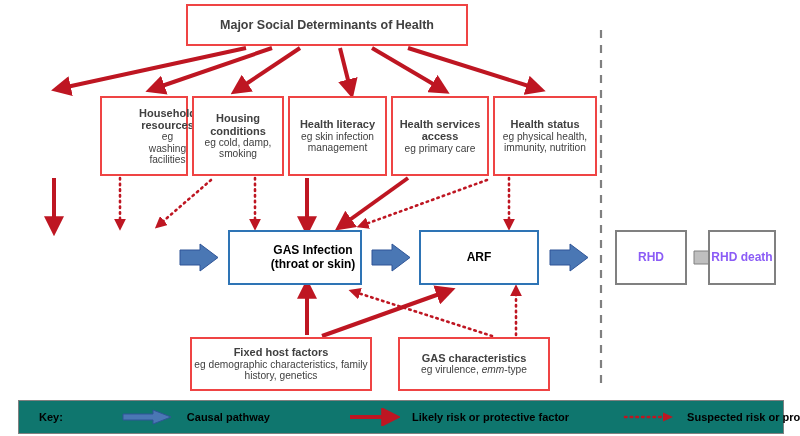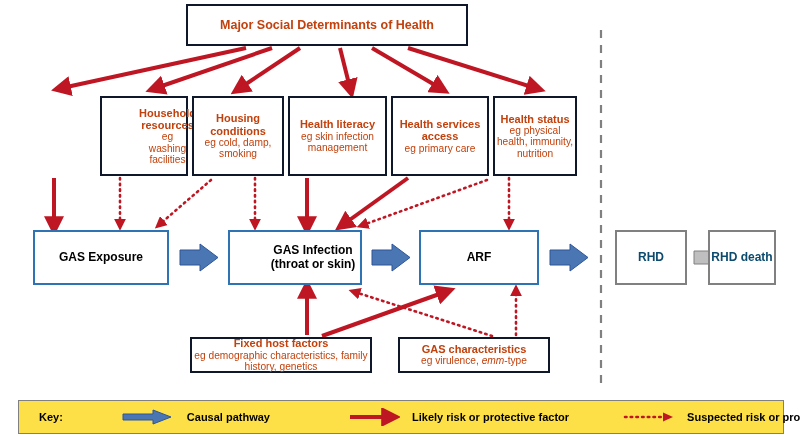--- a/index.html
+++ b/index.html
@@ -6,55 +6,55 @@
   body{font-family:"Liberation Sans","DejaVu Sans",sans-serif;}
   #stage{position:relative;width:800px;height:436px;background:#ffffff;overflow:hidden;}
   #wires{position:absolute;left:0;top:0;width:800px;height:436px;pointer-events:none;}
 
   .box{position:absolute;box-sizing:border-box;background:#ffffff;
        display:flex;flex-direction:column;align-items:center;justify-content:center;
        text-align:center;line-height:1.12;}
   .box .t{font-weight:bold;}
   .box .s{font-weight:normal;}
 
-  .blackbox{border:2px solid #0f172a;color:#c2410c;}
+  .blackbox{border:2px solid #ef4444;color:#404040;}
   .bluebox{border:2px solid #2E74B5;color:#000000;}
-  .greybox{border:2px solid #808080;color:#0c4a6e;}
+  .greybox{border:2px solid #808080;color:#8b5cf6;}
 
   #top-box{left:186px;top:4px;width:282px;height:42px;font-size:12.5px;}
   #top-box .t{font-size:12.5px;}
   #top-box .s{font-size:11.5px;}
 
   .det{top:96px;height:80px;font-size:10.6px;}
   .det .t{font-size:11px;}
   .det .s{font-size:10.2px;}
   #det-0{left:3px;width:93px;}
   #det-1{left:100px;width:88px;padding-left:47px;}
   #det-2{left:192px;width:92px;}
   #det-3{left:288px;width:99px;}
   #det-4{left:391px;width:98px;}
-  #det-5{left:493px;width:84px;}
+  #det-5{left:493px;width:104px;}
 
   .stage-box{top:230px;height:55px;font-size:12px;}
   .stage-box .t{font-size:12px;}
   .stage-box .s{font-size:12px;font-weight:bold;}
   #st-exposure{left:33px;width:136px;}
   #st-infection{left:228px;width:134px;padding-left:36px;}
   #st-arf{left:419px;width:120px;}
   #st-rhd{left:615px;width:72px;}
   #st-rhddeath{left:708px;width:68px;align-items:center;}
 
-  .bottom{top:337px;height:36px;font-size:10.4px;}
+  .bottom{top:337px;height:54px;font-size:10.4px;}
   .bottom .t{font-size:11px;}
   .bottom .s{font-size:10.2px;}
   #bot-host{left:190px;width:182px;}
   #bot-gas{left:398px;width:152px;}
 
   #legend{position:absolute;left:18px;top:400px;width:766px;height:34px;
-          box-sizing:border-box;border:1.5px solid #808080;background:#fde047;
+          box-sizing:border-box;border:1.5px solid #808080;background:#0f766e;
           display:flex;align-items:center;}
   #legend .lab{font-size:11px;font-weight:bold;color:#000;white-space:nowrap;}
   .leg-item{display:flex;align-items:center;}
   .leg-gap{display:inline-block;}
   .leg-svg{display:block;}
   i.em{font-style:italic;}
 </style>
 </head>
 <body>
 
@@ -132,23 +132,20 @@
   </div>
   <div class="box blackbox det" id="det-4">
     <span class="t">Health services access</span>
     <span class="s">eg primary care</span>
   </div>
   <div class="box blackbox det" id="det-5">
     <span class="t">Health status</span>
     <span class="s">eg physical health, immunity, nutrition</span>
   </div>
 
-  <div class="box bluebox stage-box" id="st-exposure">
-    <span class="t">GAS Exposure</span>
-  </div>
   <div class="box bluebox stage-box" id="st-infection">
     <span class="t">GAS Infection</span>
     <span class="s">(throat or skin)</span>
   </div>
   <div class="box bluebox stage-box" id="st-arf">
     <span class="t">ARF</span>
   </div>
   <div class="box greybox stage-box" id="st-rhd">
     <span class="t">RHD</span>
   </div>

